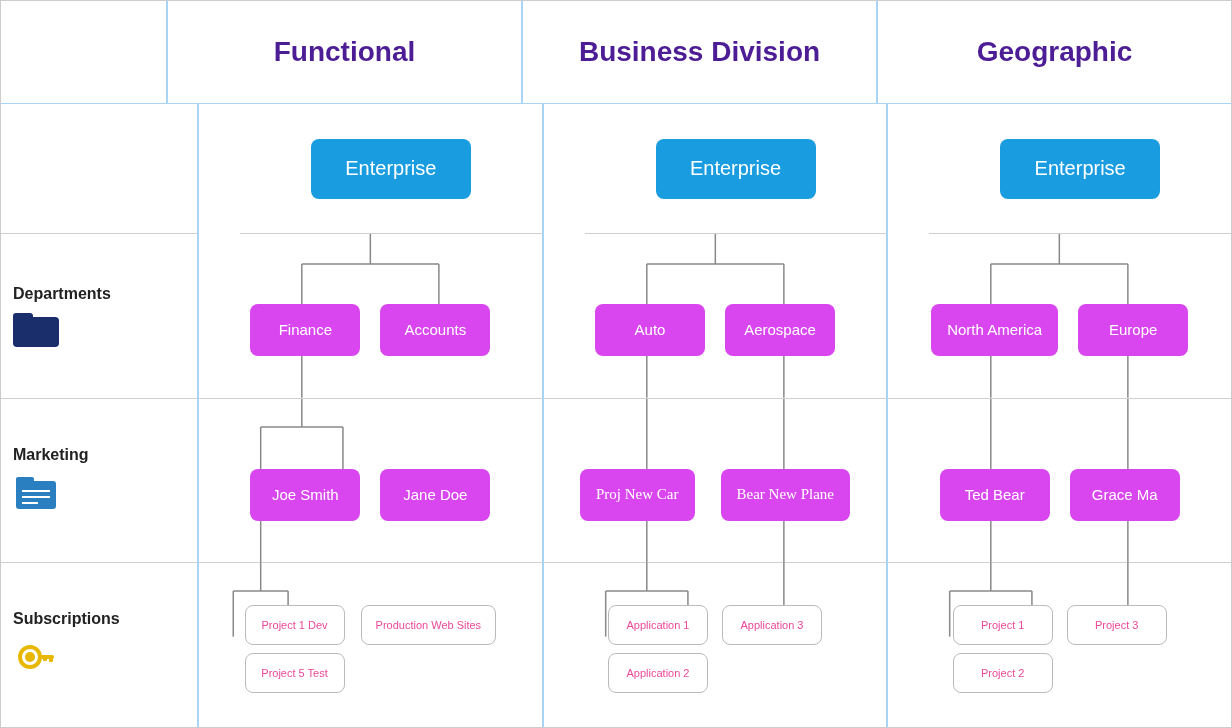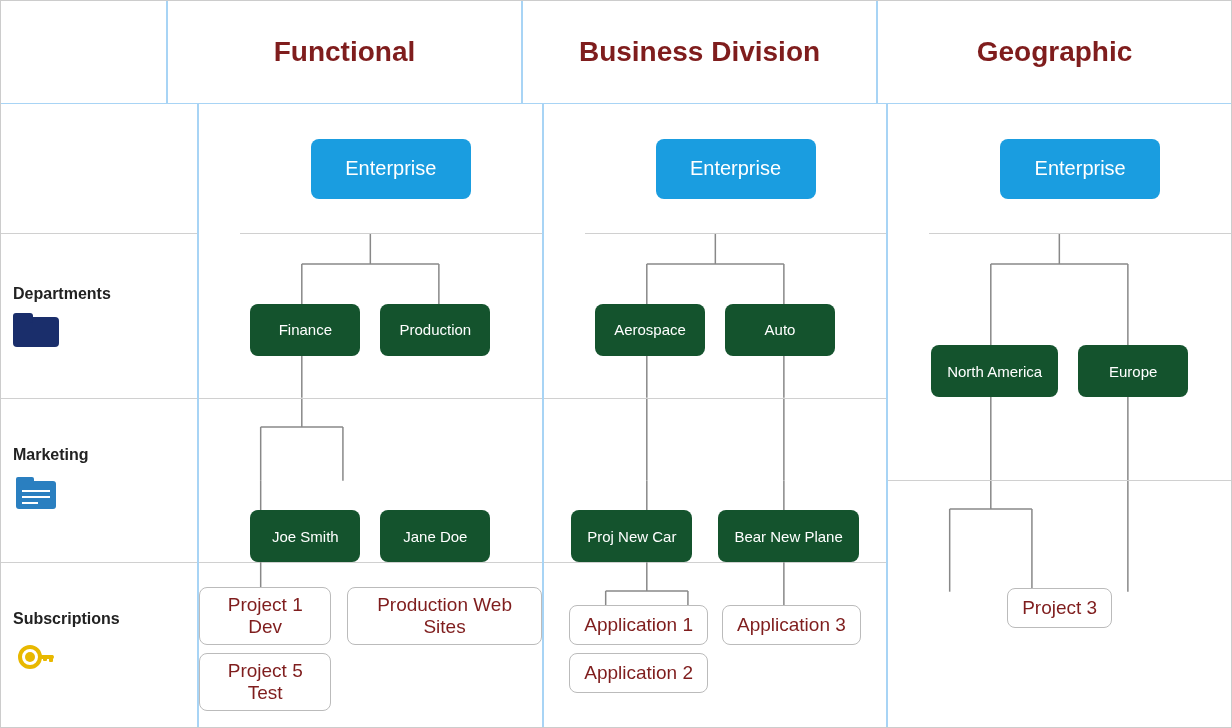--- a/index.html
+++ b/index.html
@@ -31,21 +31,21 @@
       flex-shrink: 0;
     }
 
     .header-col {
       flex: 1;
       display: flex;
       align-items: center;
       justify-content: center;
       font-size: 28px;
       font-weight: 700;
-      color: #7f1d1d;
+      color: #4c1d95;
       border-left: 2px solid #a8d4f5;
     }
 
     
     .content-area {
       display: flex;
       flex: 1;
     }
 
     
@@ -130,21 +130,21 @@
       display: flex;
       align-items: center;
       justify-content: center;
       border-bottom: 1px solid #d0d0d0;
       position: relative;
     }
 
     .row-accounts {
       flex: 1;
       display: flex;
-      align-items: flex-end;
+      align-items: center;
       justify-content: center;
       border-bottom: 1px solid #d0d0d0;
       position: relative;
     }
 
     .row-subscriptions {
       flex: 1;
       display: flex;
       align-items: center;
       justify-content: center;
@@ -161,42 +161,42 @@
       font-weight: 500;
       text-align: center;
       min-width: 160px;
       min-height: 60px;
       display: flex;
       align-items: center;
       justify-content: center;
     }
 
     .node-gray {
-      background: #14532d;
+      background: #d946ef;
       color: #fff;
       border-radius: 8px;
       padding: 8px 16px;
       font-size: 15px;
       font-weight: 400;
       text-align: center;
       min-width: 110px;
       min-height: 52px;
       display: flex;
       align-items: center;
       justify-content: center;
       margin-top: 28px;
     }
 
     .node-gray-light {
       background: #fff;
-      color: #7f1d1d;
+      color: #ec4899;
       border: 1.5px solid #bbb;
       border-radius: 8px;
       padding: 6px 14px;
-      font-size: 19px;
+      font-size: 11px;
       font-weight: 400;
       text-align: center;
       min-width: 100px;
       min-height: 40px;
       display: flex;
       align-items: center;
       justify-content: center;
     }
 
     
@@ -227,20 +227,21 @@
 
     
     .biz-dept-nodes {
       display: flex;
       gap: 20px;
     }
 
     .biz-acct-nodes {
       display: flex;
       gap: 26px;
+      font-family: Liberation Serif, serif;
     }
 
     .biz-subs-stack {
       display: flex;
       flex-direction: column;
       gap: 8px;
     }
 
     
     .geo-dept-nodes {
@@ -344,21 +345,21 @@
             <line x1="50%" y1="0" x2="50%" y2="30" stroke="#888" stroke-width="1.5"></line>
 
             <line x1="30%" y1="30" x2="70%" y2="30" stroke="#888" stroke-width="1.5"></line>
 
             <line x1="30%" y1="30" x2="30%" y2="50%" stroke="#888" stroke-width="1.5"></line>
 
             <line x1="70%" y1="30" x2="70%" y2="50%" stroke="#888" stroke-width="1.5"></line>
           </svg>
           <div class="functional-dept-nodes" style="position:relative;z-index:1;">
             <div class="node-gray">Finance</div>
-            <div class="node-gray">Production</div>
+            <div class="node-gray">Accounts</div>
           </div>
 
           <svg style="position:absolute;bottom:0;left:0;width:100%;height:50%;overflow:visible;">
             <line x1="30%" y1="0" x2="30%" y2="100%" stroke="#888" stroke-width="1.5"></line>
           </svg>
         </div>
 
         <div class="row-accounts" style="position:relative;">
           <svg style="position:absolute;top:0;left:0;width:100%;height:100%;overflow:visible;">
 
@@ -405,22 +406,22 @@
         </div>
 
         <div class="row-departments" style="position:relative;">
           <svg style="position:absolute;top:0;left:0;width:100%;height:100%;overflow:visible;">
             <line x1="50%" y1="0" x2="50%" y2="30" stroke="#888" stroke-width="1.5"></line>
             <line x1="30%" y1="30" x2="70%" y2="30" stroke="#888" stroke-width="1.5"></line>
             <line x1="30%" y1="30" x2="30%" y2="50%" stroke="#888" stroke-width="1.5"></line>
             <line x1="70%" y1="30" x2="70%" y2="50%" stroke="#888" stroke-width="1.5"></line>
           </svg>
           <div class="biz-dept-nodes" style="position:relative;z-index:1;">
+            <div class="node-gray">Auto</div>
             <div class="node-gray">Aerospace</div>
-            <div class="node-gray">Auto</div>
           </div>
           <svg style="position:absolute;bottom:0;left:0;width:100%;height:50%;overflow:visible;">
             <line x1="30%" y1="0" x2="30%" y2="100%" stroke="#888" stroke-width="1.5"></line>
             <line x1="70%" y1="0" x2="70%" y2="100%" stroke="#888" stroke-width="1.5"></line>
           </svg>
         </div>
 
         <div class="row-accounts" style="position:relative;">
           <svg style="position:absolute;top:0;left:0;width:100%;height:100%;overflow:visible;">
             <line x1="30%" y1="0" x2="30%" y2="50%" stroke="#888" stroke-width="1.5"></line>
@@ -474,31 +475,49 @@
           <div class="geo-dept-nodes" style="position:relative;z-index:1;">
             <div class="node-gray" style="min-width:110px;">North America</div>
             <div class="node-gray">Europe</div>
           </div>
           <svg style="position:absolute;bottom:0;left:0;width:100%;height:50%;overflow:visible;">
             <line x1="30%" y1="0" x2="30%" y2="100%" stroke="#888" stroke-width="1.5"></line>
             <line x1="70%" y1="0" x2="70%" y2="100%" stroke="#888" stroke-width="1.5"></line>
           </svg>
         </div>
 
+        <div class="row-accounts" style="position:relative;">
+          <svg style="position:absolute;top:0;left:0;width:100%;height:100%;overflow:visible;">
+            <line x1="30%" y1="0" x2="30%" y2="50%" stroke="#888" stroke-width="1.5"></line>
+            <line x1="70%" y1="0" x2="70%" y2="50%" stroke="#888" stroke-width="1.5"></line>
+          </svg>
+          <div class="geo-acct-nodes" style="position:relative;z-index:1;">
+            <div class="node-gray">Ted Bear</div>
+            <div class="node-gray">Grace Ma</div>
+          </div>
+          <svg style="position:absolute;bottom:0;left:0;width:100%;height:50%;overflow:visible;">
+            <line x1="30%" y1="0" x2="30%" y2="100%" stroke="#888" stroke-width="1.5"></line>
+            <line x1="70%" y1="0" x2="70%" y2="100%" stroke="#888" stroke-width="1.5"></line>
+          </svg>
+        </div>
 
         <div class="row-subscriptions" style="position:relative;">
           <svg style="position:absolute;top:0;left:0;width:100%;height:100%;overflow:visible;">
             <line x1="30%" y1="0" x2="30%" y2="28" stroke="#888" stroke-width="1.5"></line>
             <line x1="18%" y1="28" x2="42%" y2="28" stroke="#888" stroke-width="1.5"></line>
             <line x1="18%" y1="28" x2="18%" y2="45%" stroke="#888" stroke-width="1.5"></line>
             <line x1="42%" y1="28" x2="42%" y2="45%" stroke="#888" stroke-width="1.5"></line>
             <line x1="70%" y1="0" x2="70%" y2="45%" stroke="#888" stroke-width="1.5"></line>
           </svg>
           <div style="display:flex; gap:14px; position:relative; z-index:1; align-items:flex-start; padding-top:8px;">
             <div class="geo-subs-stack">
+              <div class="node-gray-light">Project 1</div>
+              <div class="node-gray-light">Project 2</div>
+            </div>
+            <div class="geo-subs-stack">
               <div class="node-gray-light">Project 3</div>
             </div>
           </div>
         </div>
       </div>
 
     </div>
   </div>
 </div>
 

